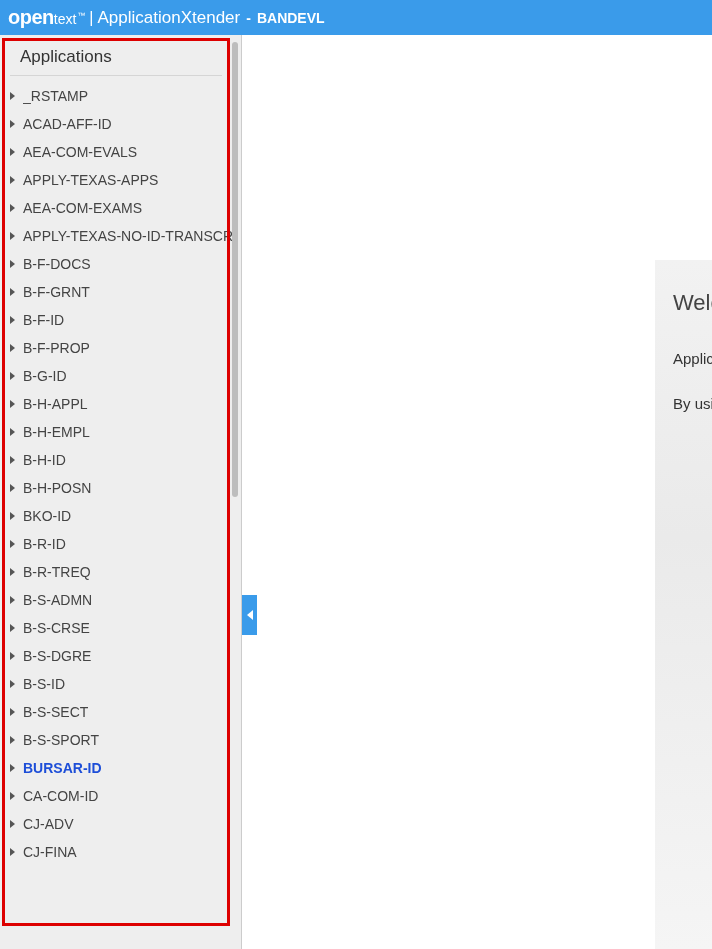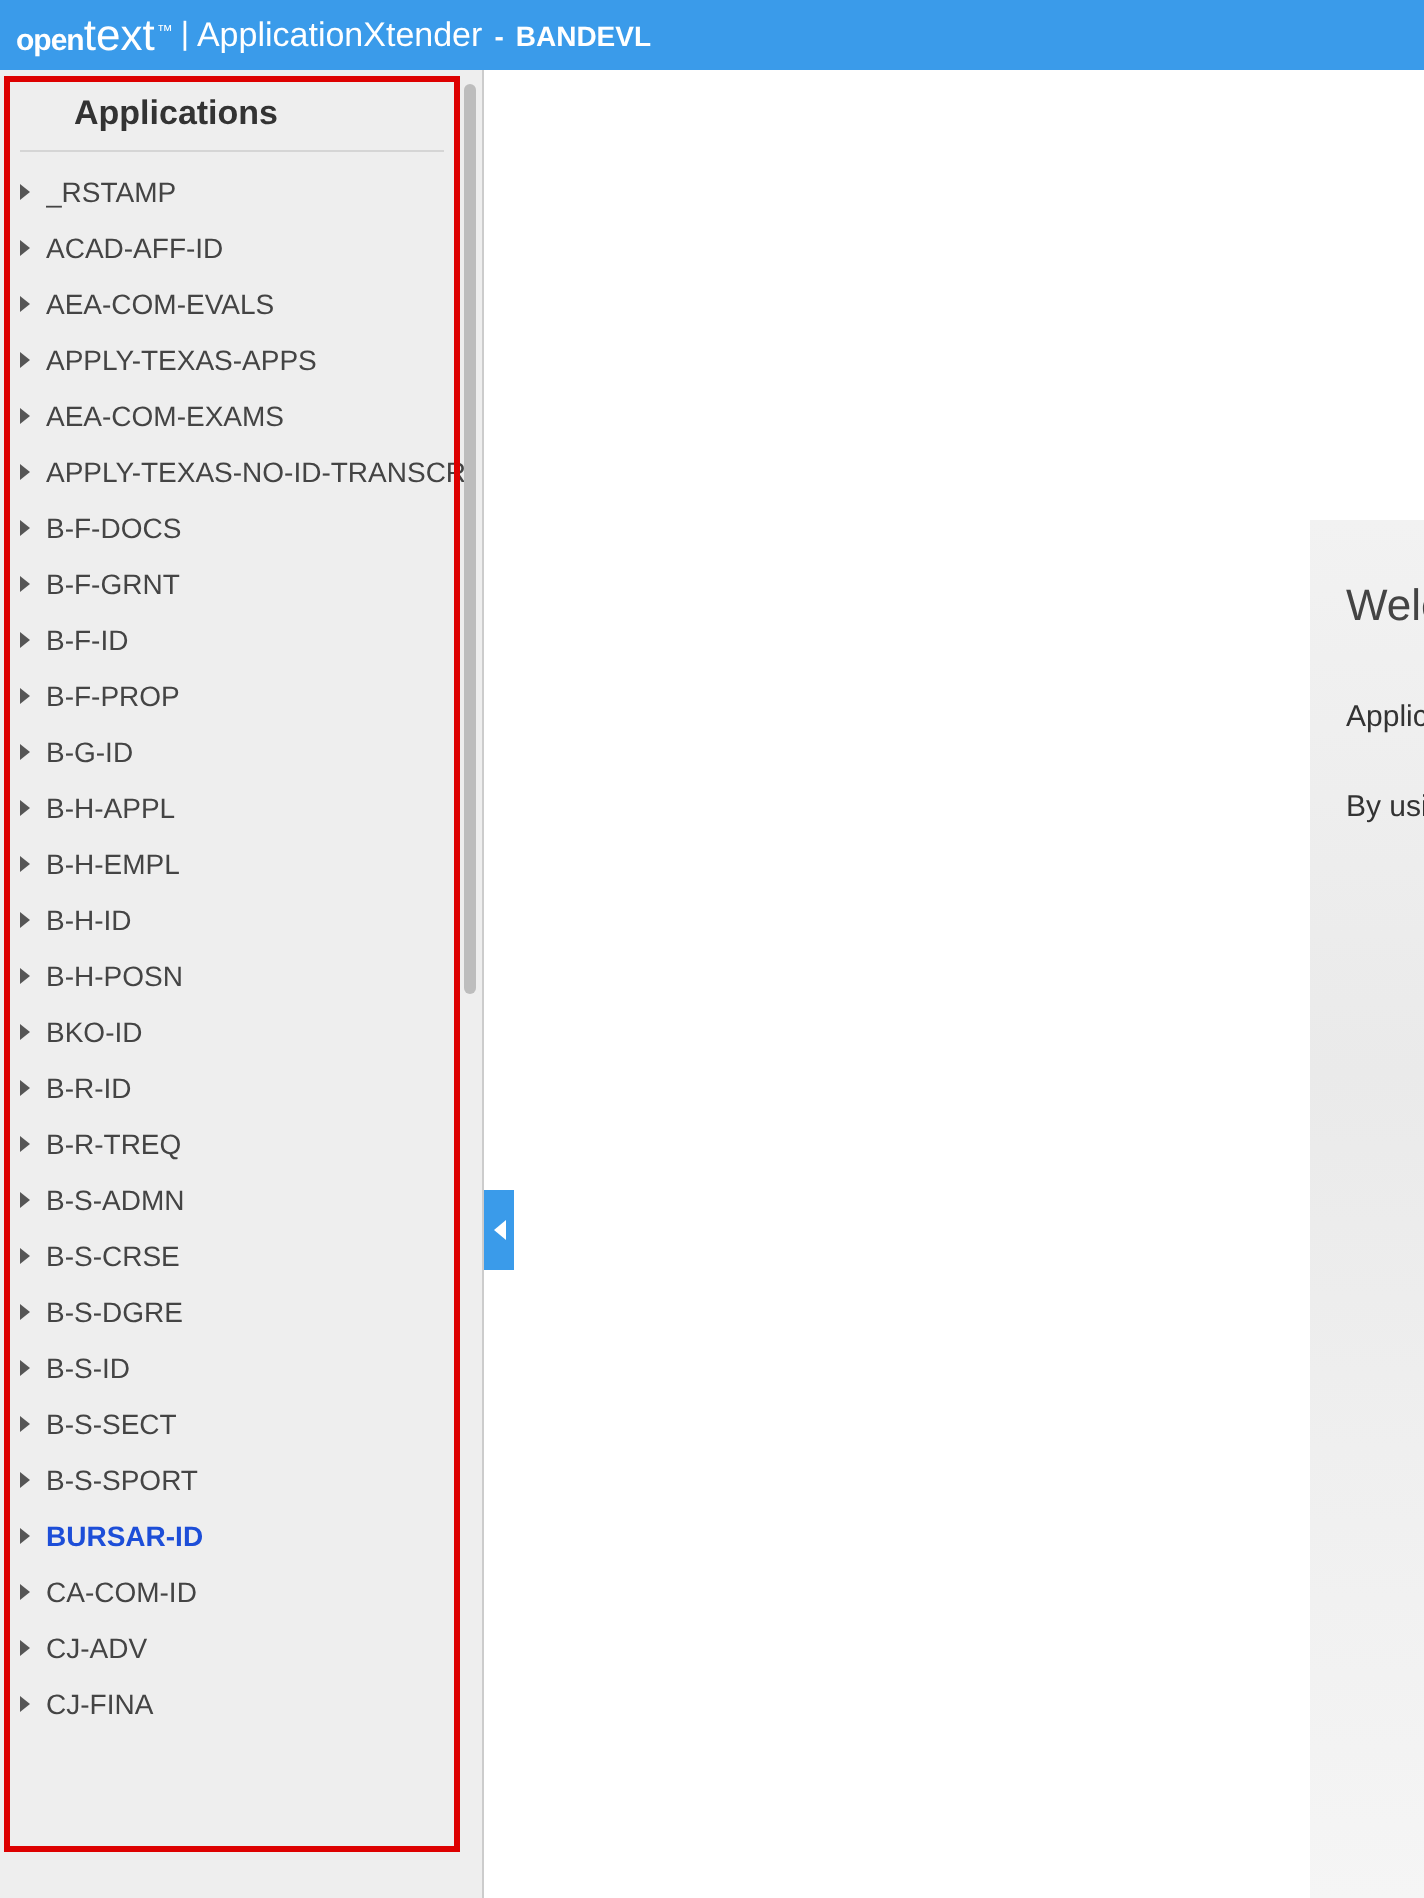--- a/index.html
+++ b/index.html
@@ -5,22 +5,22 @@
   * { box-sizing: border-box; margin: 0; padding: 0; }
   html, body { width: 712px; height: 949px; font-family: "Segoe UI", Arial, sans-serif; overflow: hidden; }
   .header {
     background: #3a9bea;
     height: 35px;
     display: flex;
     align-items: center;
     padding-left: 8px;
     color: #fff;
   }
-  .brand-bold { font-weight: 700; font-size: 15px; letter-spacing: -0.5px; }
-  .brand-light { font-weight: 300; font-size: 22px; }
+  .brand-bold { font-weight: 700; font-size: 20px; letter-spacing: -0.5px; }
+  .brand-light { font-weight: 300; font-size: 14px; }
   .brand-tm { font-size: 8px; vertical-align: super; margin-left: 1px; }
   .brand-sep { font-size: 16px; margin: 0 4px; font-weight: 300; }
   .brand-app { font-size: 17px; font-weight: 300; }
   .brand-dash { font-size: 14px; margin: 0 6px; font-weight: 600; }
   .brand-env { font-size: 14px; font-weight: 700; }
 
   .body-area {
     position: relative;
     display: flex;
     height: calc(949px - 35px);
@@ -52,24 +52,23 @@
     right: 3px;
     top: 7px;
     width: 6px;
     height: 455px;
     background: #bdbdbd;
     border-radius: 3px;
     z-index: 4;
   }
   .sidebar-title {
     font-size: 17px;
-    font-weight: 700;
+    font-weight: 400;
     color: #333;
-    padding: 12px 10px 8px 10px;
-    margin-left: 27px;
+    padding: 12px 10px 8px 20px;
   }
   .sidebar-divider {
     height: 1px;
     background: #d5d5d5;
     margin: 0 10px 6px 10px;
   }
   .app-list { list-style: none; }
   .app-item {
     display: flex;
     align-items: center;

